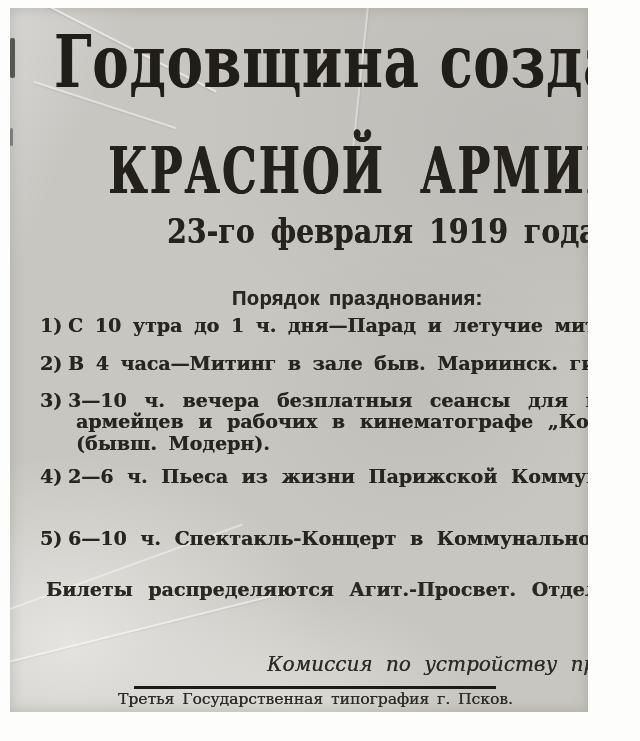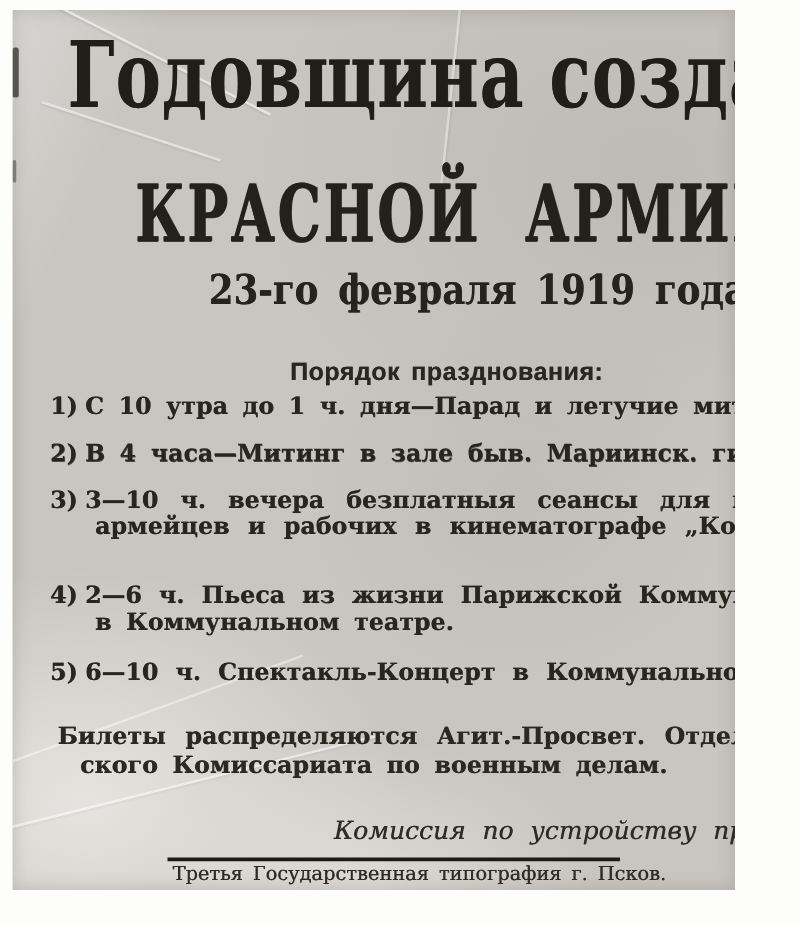--- a/index.html
+++ b/index.html
@@ -54,21 +54,21 @@
     text-shadow:0.3px 0.3px 0.5px rgba(22,20,16,0.7);}
   .pnum{display:inline-block;width:28px;}
   .cont{left:66px;}
 
   .tickets1{top:572px;left:36px;font-size:19px;font-weight:bold;word-spacing:9px;color:#2b2721;}
   .tickets2{top:595px;left:0;width:578px;text-align:center;white-space:nowrap;
     font-size:19px;font-weight:bold;word-spacing:5px;color:#2b2721;}
   .signature{top:646px;left:257px;font-size:20px;font-style:italic;font-weight:500;
     word-spacing:7px;color:#2e2a24;}
   .rule{position:absolute;top:678px;left:124px;width:362px;height:2.5px;background:#1d1b17;}
-  .imprint{top:684px;left:128px;width:360px;text-align:left;font-size:15.5px;
+  .imprint{top:684px;left:108px;width:360px;text-align:left;font-size:15.5px;
     word-spacing:3px;color:#2e2a25;}
 </style>
 </head>
 <body>
 
 <div class="scan">
   <div class="paper">
 
     <div class="crease c1"></div>
     <div class="crease c2"></div>
@@ -91,32 +91,31 @@
     </div>
 
     <div class="pline" style="top:346px;left:30px">
       <span class="pnum">2)</span><span>В 4 часа—Митинг в зале быв. Мариинск. гимнази</span>
     </div>
 
     <div class="pline" style="top:383px;left:30px;word-spacing:11px">
       <span class="pnum">3)</span><span>3—10 ч. вечера безплатныя сеансы для красн</span>
     </div>
     <div class="pline cont" style="top:404px;word-spacing:8px">армейцев и рабочих в кинематографе „Коммуна</div>
+    <div class="pline cont" style="top:426px">(бывш. Модерн).</div>
 
     <div class="pline" style="top:459px;left:30px;word-spacing:7px">
       <span class="pnum">4)</span><span>2—6 ч. Пьеса из жизни Парижской Коммуны 1871</span>
     </div>
-    <div class="pline cont" style="top:481px">в Коммунальном театре.</div>
 
     <div class="pline" style="top:521px;left:30px;word-spacing:7px">
       <span class="pnum">5)</span><span>6—10 ч. Спектакль-Концерт в Коммунальном театр</span>
     </div>
 
     <div class="txt tickets1">Билеты распределяются Агит.-Просвет. Отделом Губерн</div>
-    <div class="txt tickets2">ского Комиссариата по военным делам.</div>
 
     <div class="txt signature">Комиссия по устройству праздник</div>
 
     <div class="rule"></div>
 
     <div class="txt imprint">Третья Государственная типография г. Псков.</div>
 
   </div>
 </div>
 

